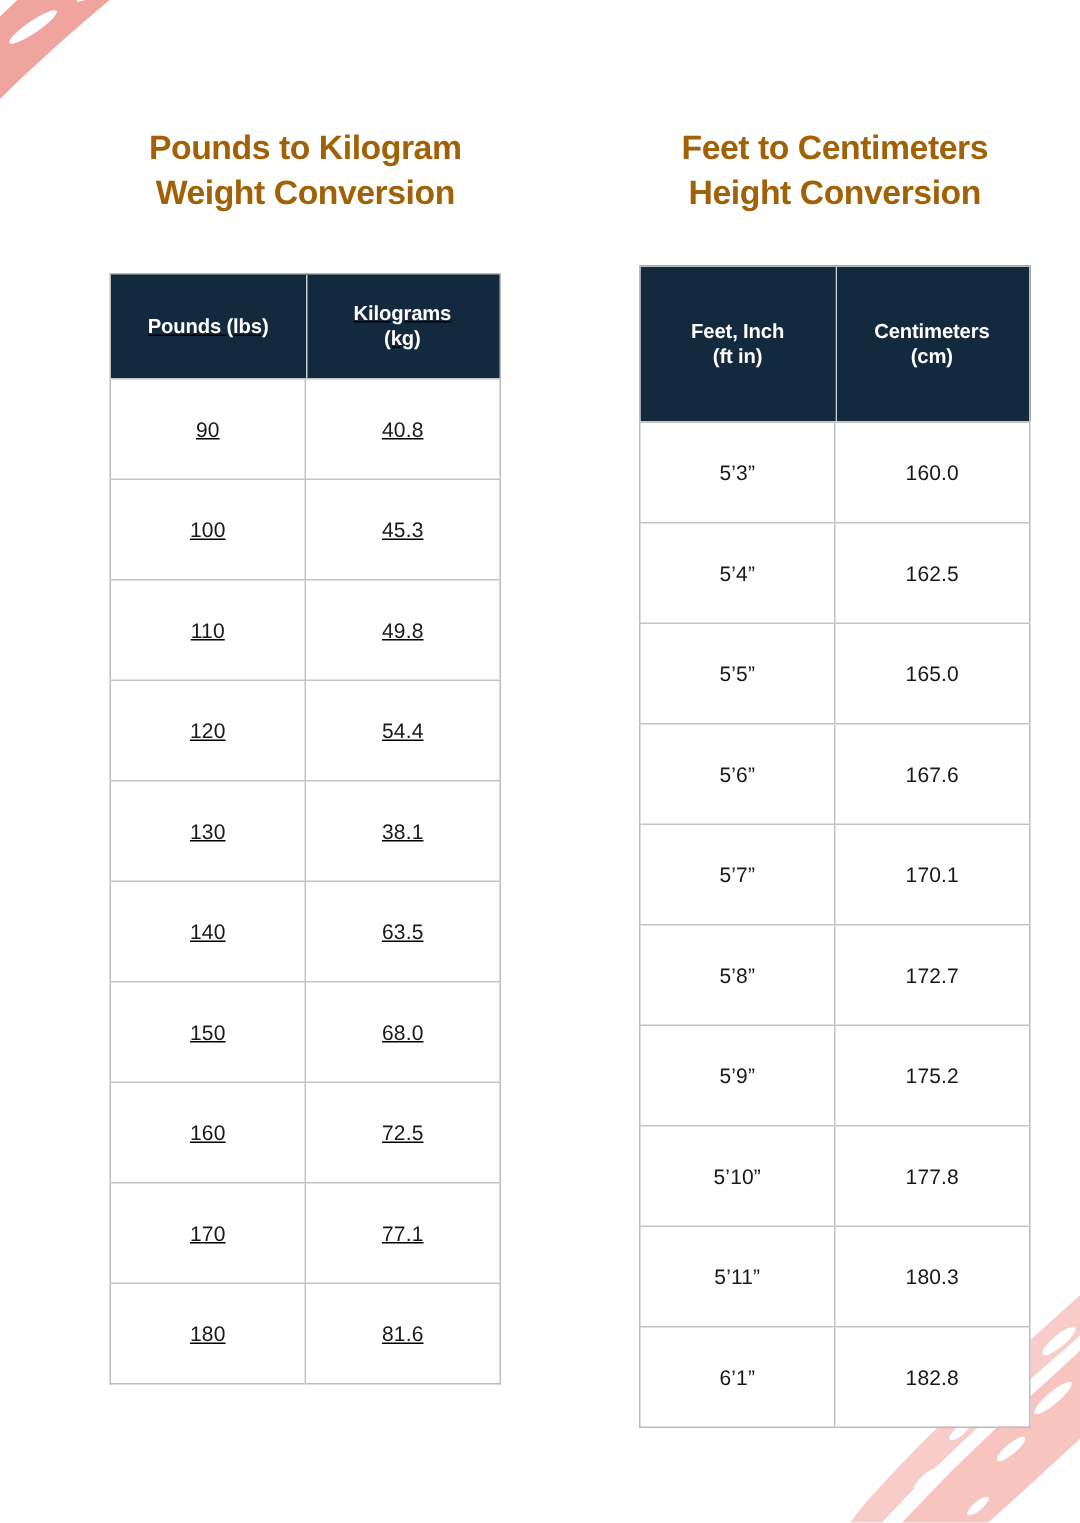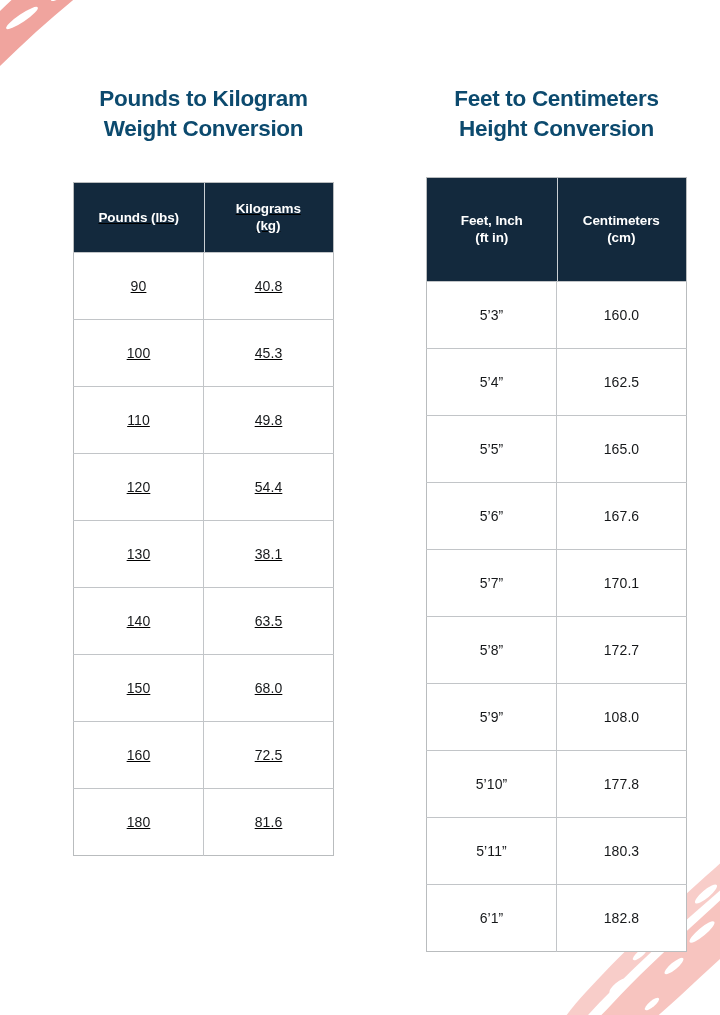--- a/index.html
+++ b/index.html
@@ -55,21 +55,21 @@
   }
 
   .col-left  { width: 313px; margin-left: 73px; }
   .col-right { width: 261px; margin-left: 40px; }
 
   .table-title {
     font-size: 22.5px;
     font-weight: bold;
     line-height: 1.33;
     letter-spacing: -0.3px;
-    color: #0c4a6e;
+    color: #a16207;
     text-align: center;
     white-space: pre-line;
   }
 
   .col-left .table-title  { width: 261px; margin: 84px 0 0 0; }
   .col-right .table-title { width: 261px; margin: 84px 0 0 0; }
 
   
   table.conv {
     border-collapse: collapse;
@@ -190,20 +190,24 @@
           </tr>
           <tr>
             <td>150</td>
             <td>68.0</td>
           </tr>
           <tr>
             <td>160</td>
             <td>72.5</td>
           </tr>
           <tr>
+            <td>170</td>
+            <td>77.1</td>
+          </tr>
+          <tr>
             <td>180</td>
             <td>81.6</td>
           </tr>
         </tbody>
       </table>
     </div>
 
     <div class="col-right">
       <h2 class="table-title">Feet to Centimeters
 Height Conversion</h2>
@@ -237,21 +241,21 @@
           <tr>
             <td>5’7”</td>
             <td>170.1</td>
           </tr>
           <tr>
             <td>5’8”</td>
             <td>172.7</td>
           </tr>
           <tr>
             <td>5’9”</td>
-            <td>108.0</td>
+            <td>175.2</td>
           </tr>
           <tr>
             <td>5’10”</td>
             <td>177.8</td>
           </tr>
           <tr>
             <td>5’11”</td>
             <td>180.3</td>
           </tr>
           <tr>

